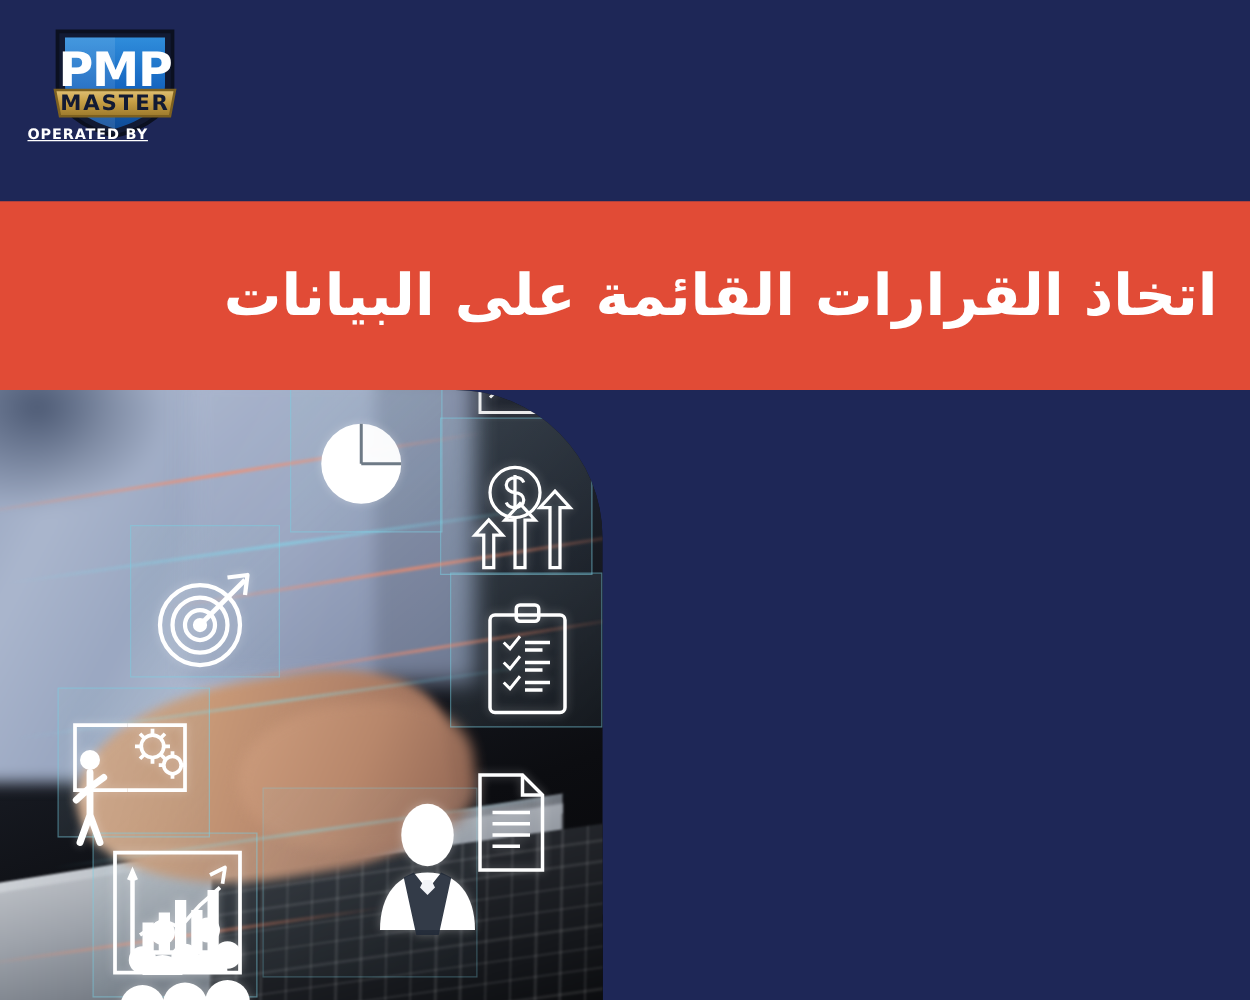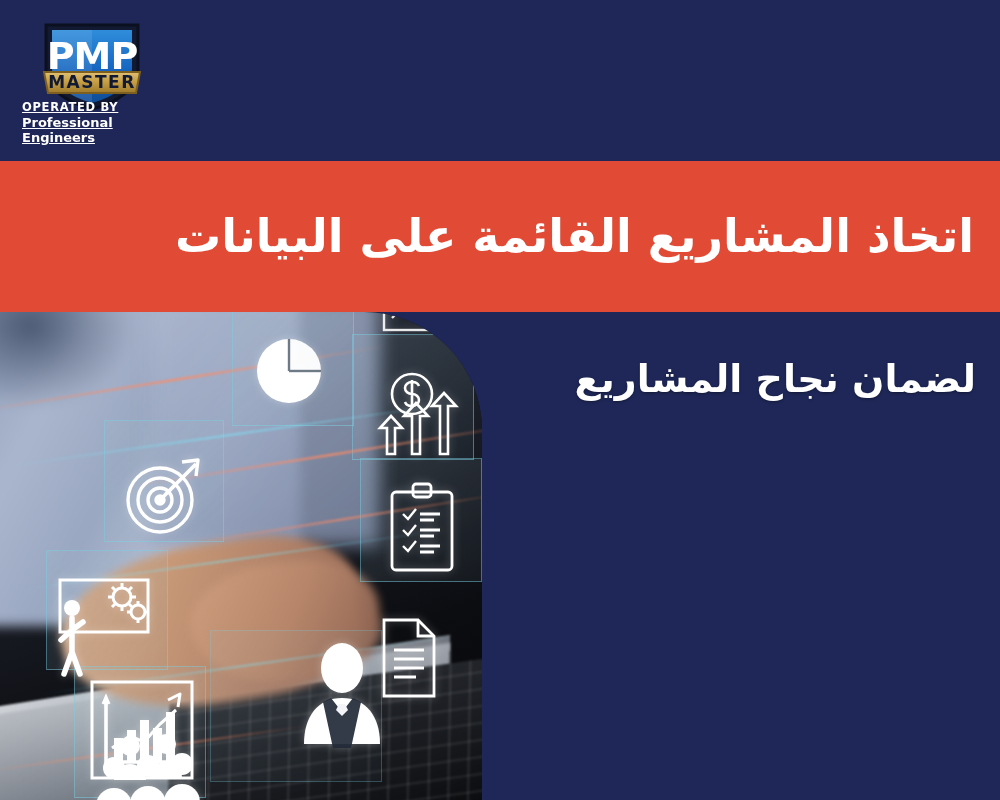--- a/index.html
+++ b/index.html
@@ -134,31 +134,29 @@
           <path d="M16 11 H96 V49 C96 66 77 78 56 84 C35 78 16 66 16 49 Z" fill="url(#shieldBlue)"></path>
           <path d="M16 11 H56 V84 C35 78 16 66 16 49 Z" fill="#ffffff" opacity="0.10"></path>
           <text x="56" y="50" text-anchor="middle" font-family="'DejaVu Sans','Liberation Sans',sans-serif" font-size="38" font-weight="bold" fill="#ffffff" letter-spacing="-1">PMP</text>
           <path d="M8 53 L104 53 L100 74 L12 74 Z" fill="url(#goldBand)" stroke="#7d6020" stroke-width="2"></path>
           <text x="56" y="69" text-anchor="middle" font-family="'DejaVu Sans','Liberation Sans',sans-serif" font-size="17" font-weight="bold" fill="#121a33" letter-spacing="1.5">MASTER</text>
         </svg>
       </div>
 
       <div class="logo-sub">
         <div class="l1">OPERATED BY</div>
-        <div class="l2">Professional Engineers</div>
       </div>
 
     </div>
   </div>
 
   <div class="banner">
-    <div class="banner-title">اتخاذ المشاريع القائمة على البيانات</div>
+    <div class="banner-title">اتخاذ القرارات القائمة على البيانات</div>
   </div>
 
-  <div class="subtitle">لضمان نجاح المشاريع</div>
 
   <div class="photo">
 
     <div class="layerfill bg-dark"></div>
     <div class="person"></div>
     <div class="person2"></div>
     <div class="desk-dark"></div>
     <div class="laptop-edge"></div>
     <div class="laptop"></div>
     <div class="keys"></div>

